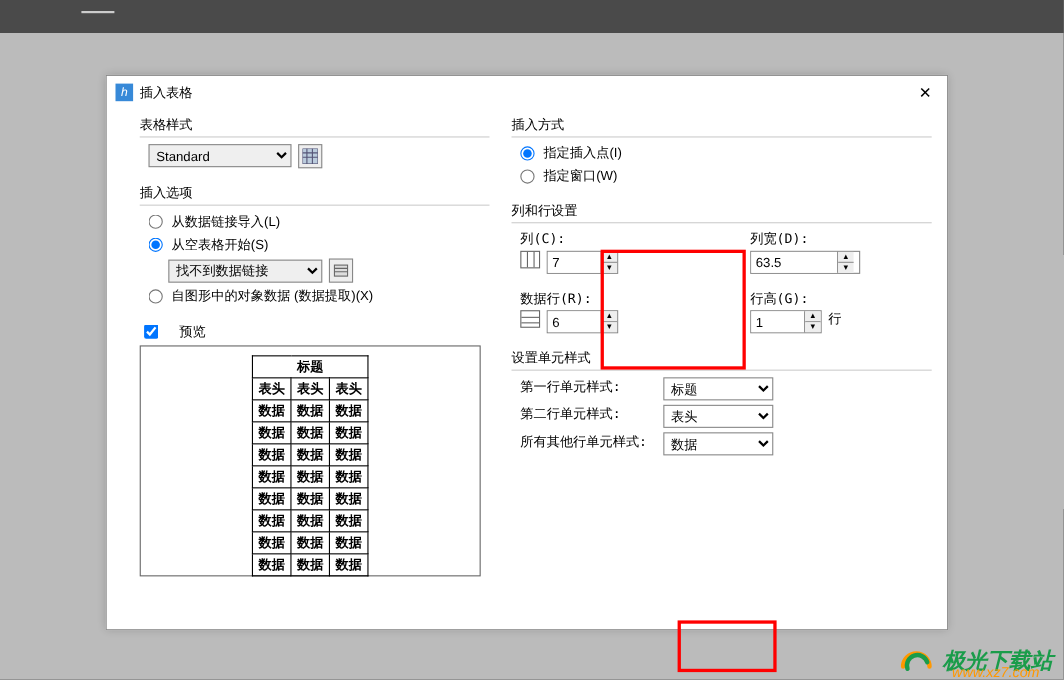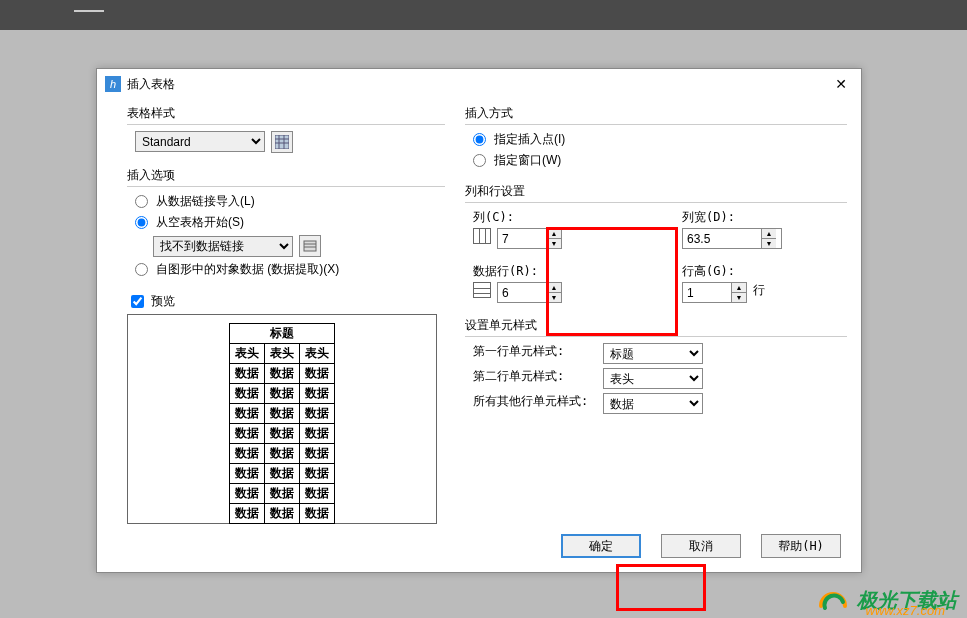--- a/index.html
+++ b/index.html
@@ -95,21 +95,21 @@
     border: 1px solid #888;
     background: #eee;
     display: inline-flex;
     align-items: center;
     justify-content: center;
     cursor: pointer;
   }
   .radio-row { display: flex; align-items: center; margin-bottom: 4px; gap: 4px;}
   .radio-row input { margin: 0 4px 0 0;}
   .sub-indent { margin-left: 18px; display: flex; align-items: center; gap: 6px; margin-bottom: 4px;}
-  .checkbox-row { display: flex; align-items: center; gap: 4px; margin-bottom: 3px;}
+  .checkbox-row { display: flex; align-items: center; gap: 16px; margin-bottom: 3px;}
   .preview-box {
     width: 310px; height: 210px;
     border: 1px solid #666;
     background: #fff;
     padding: 8px;
     display: flex;
     justify-content: center;
     align-items: flex-start;
   }
   .preview-table {
@@ -447,25 +447,20 @@
           <span class="label-col">第二行单元样式:</span>
           <select class="sel"><option>表头</option></select>
         </div>
         <div class="field-row">
           <span class="label-col">所有其他行单元样式:</span>
           <select class="sel"><option>数据</option></select>
         </div>
       </div>
     </div>
 
-    <div class="buttons-row">
-      <span class="btn primary">确定</span>
-      <span class="btn">取消</span>
-      <span class="btn">帮助(H)</span>
-    </div>
   </div>
 </div>
 
 <div class="red-box" style="left:546px; top:227px; width:132px; height:109px;"></div>
 <div class="red-box" style="left:616px; top:564px; width:90px; height:47px;"></div>
 
 <div class="watermark">
   <svg class="logo" viewBox="0 0 36 28">
     <path d="M 6 20 A 12 12 0 1 1 30 20" fill="none" stroke="#ff9800" stroke-width="4" stroke-linecap="round"></path>
     <path d="M 10 22 A 9 9 0 1 1 28 16" fill="none" stroke="#1a9c4a" stroke-width="4" stroke-linecap="round"></path>

